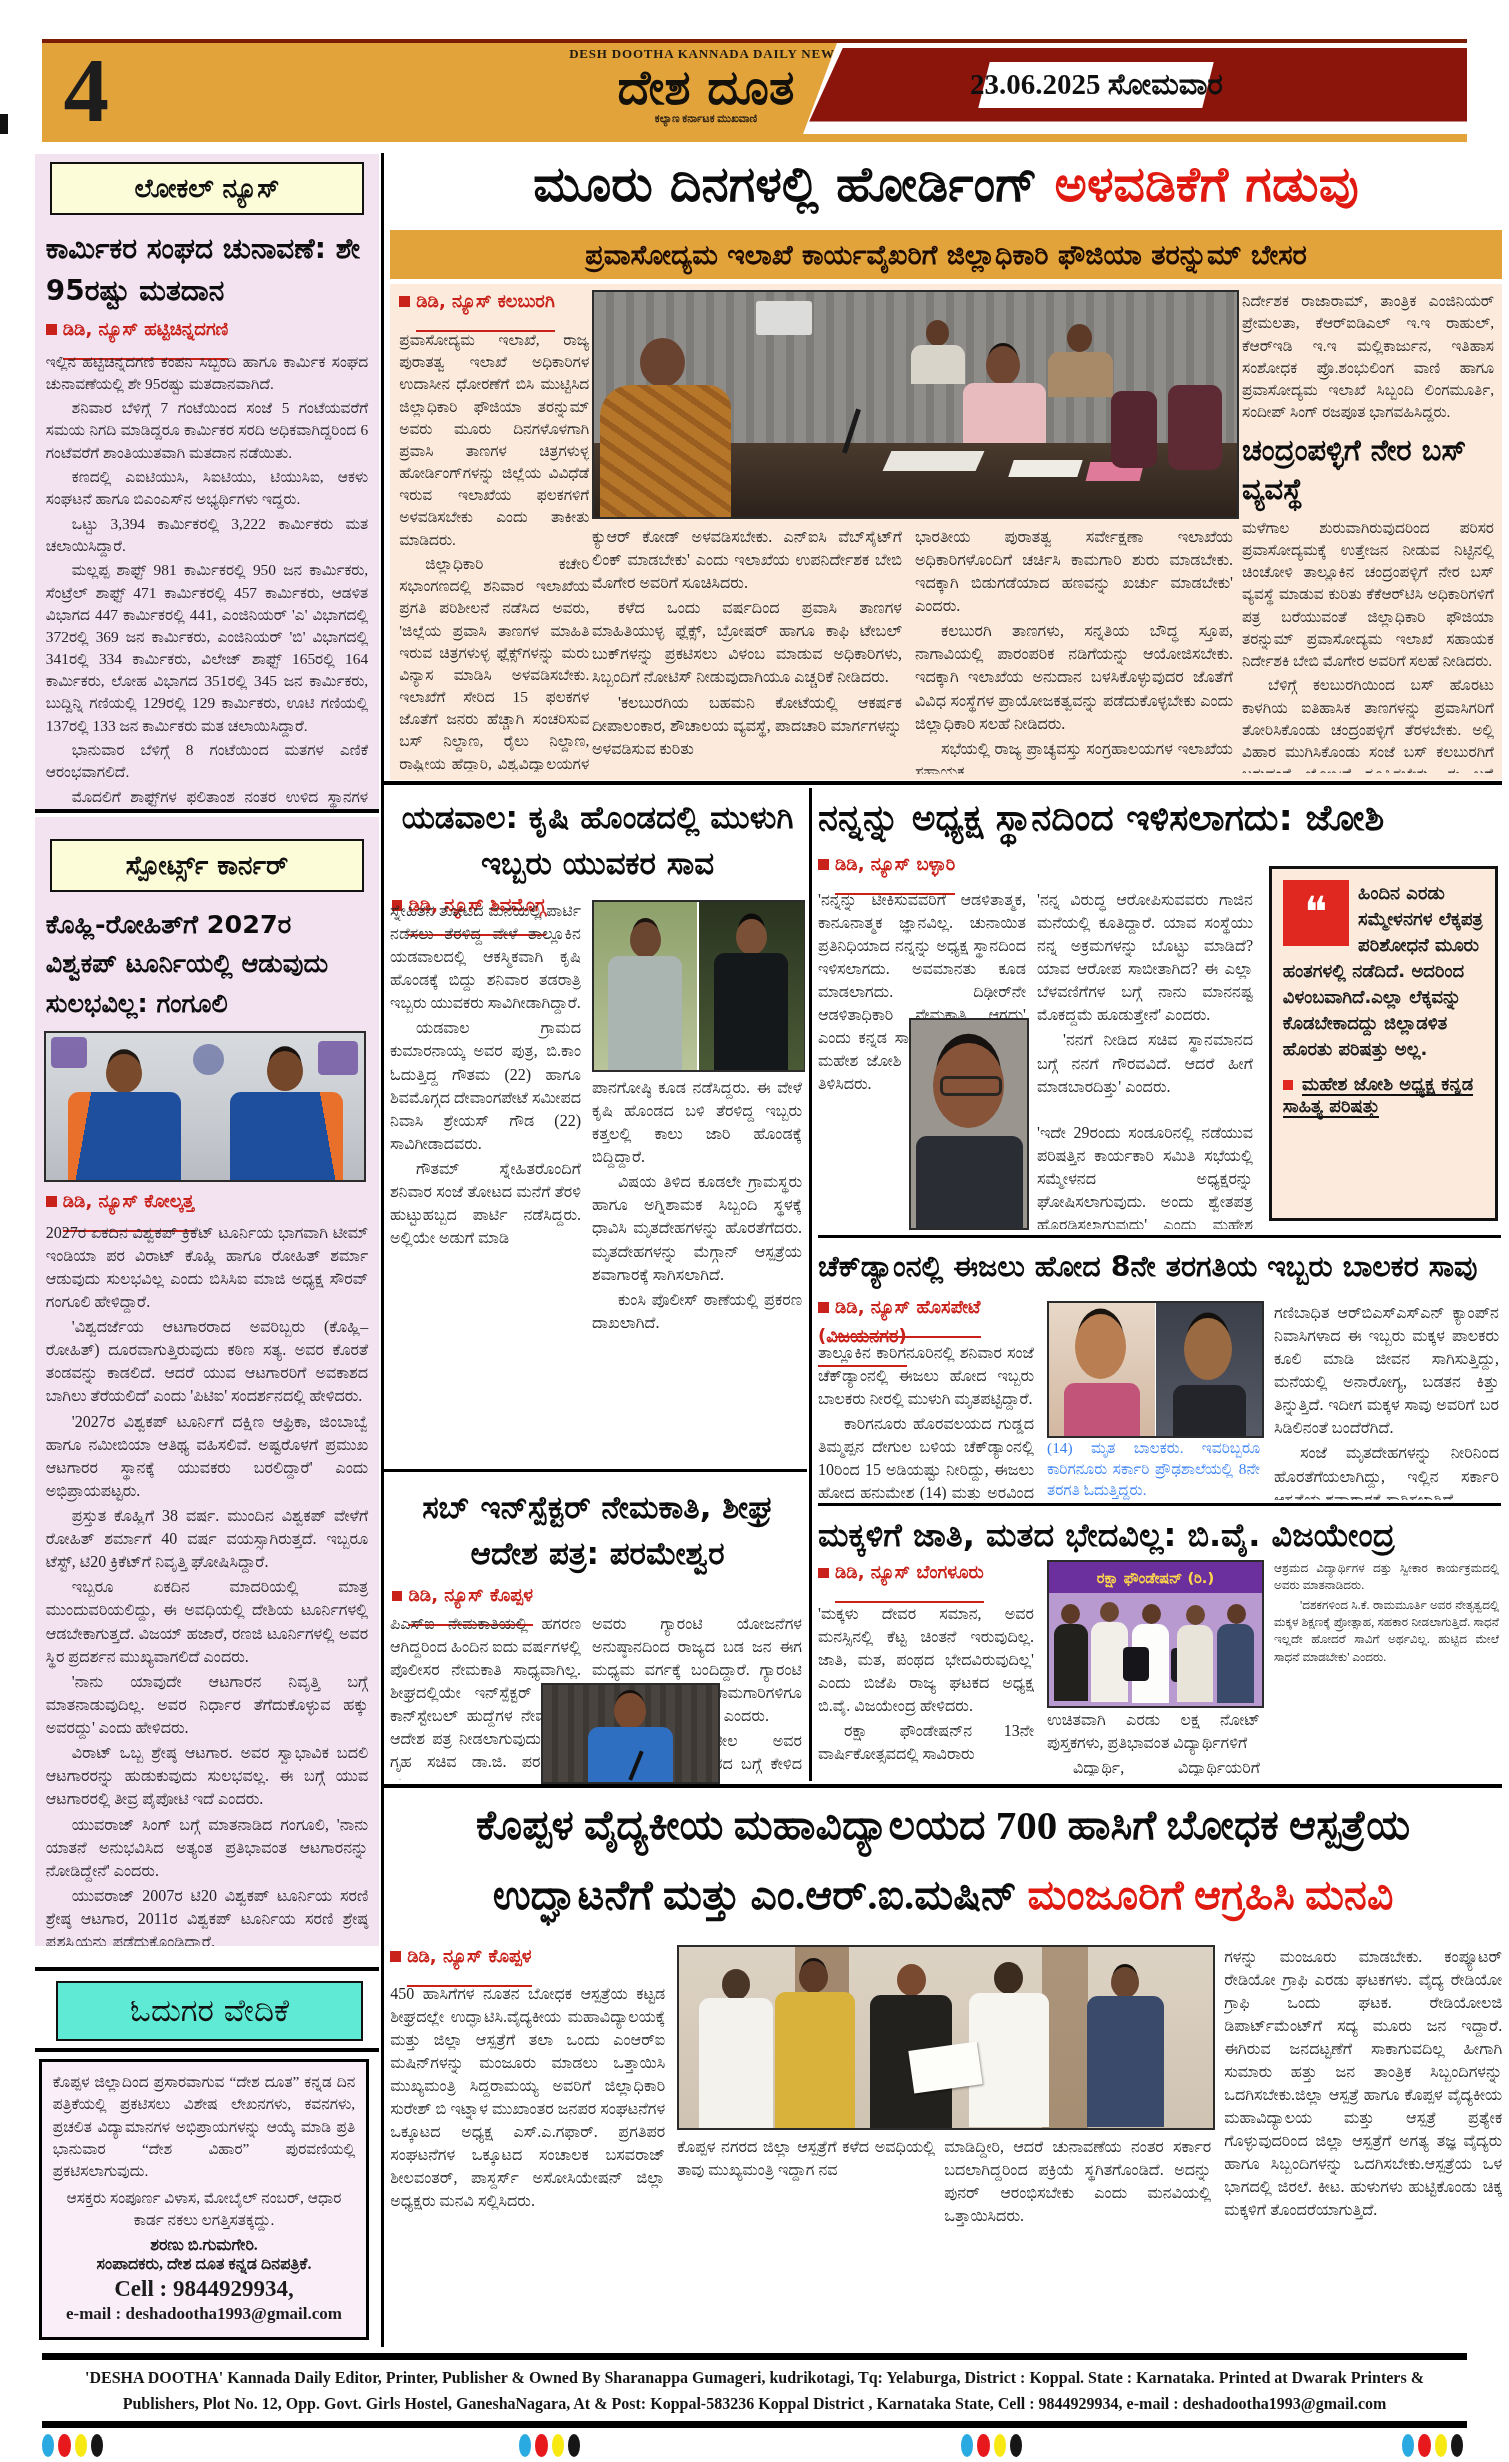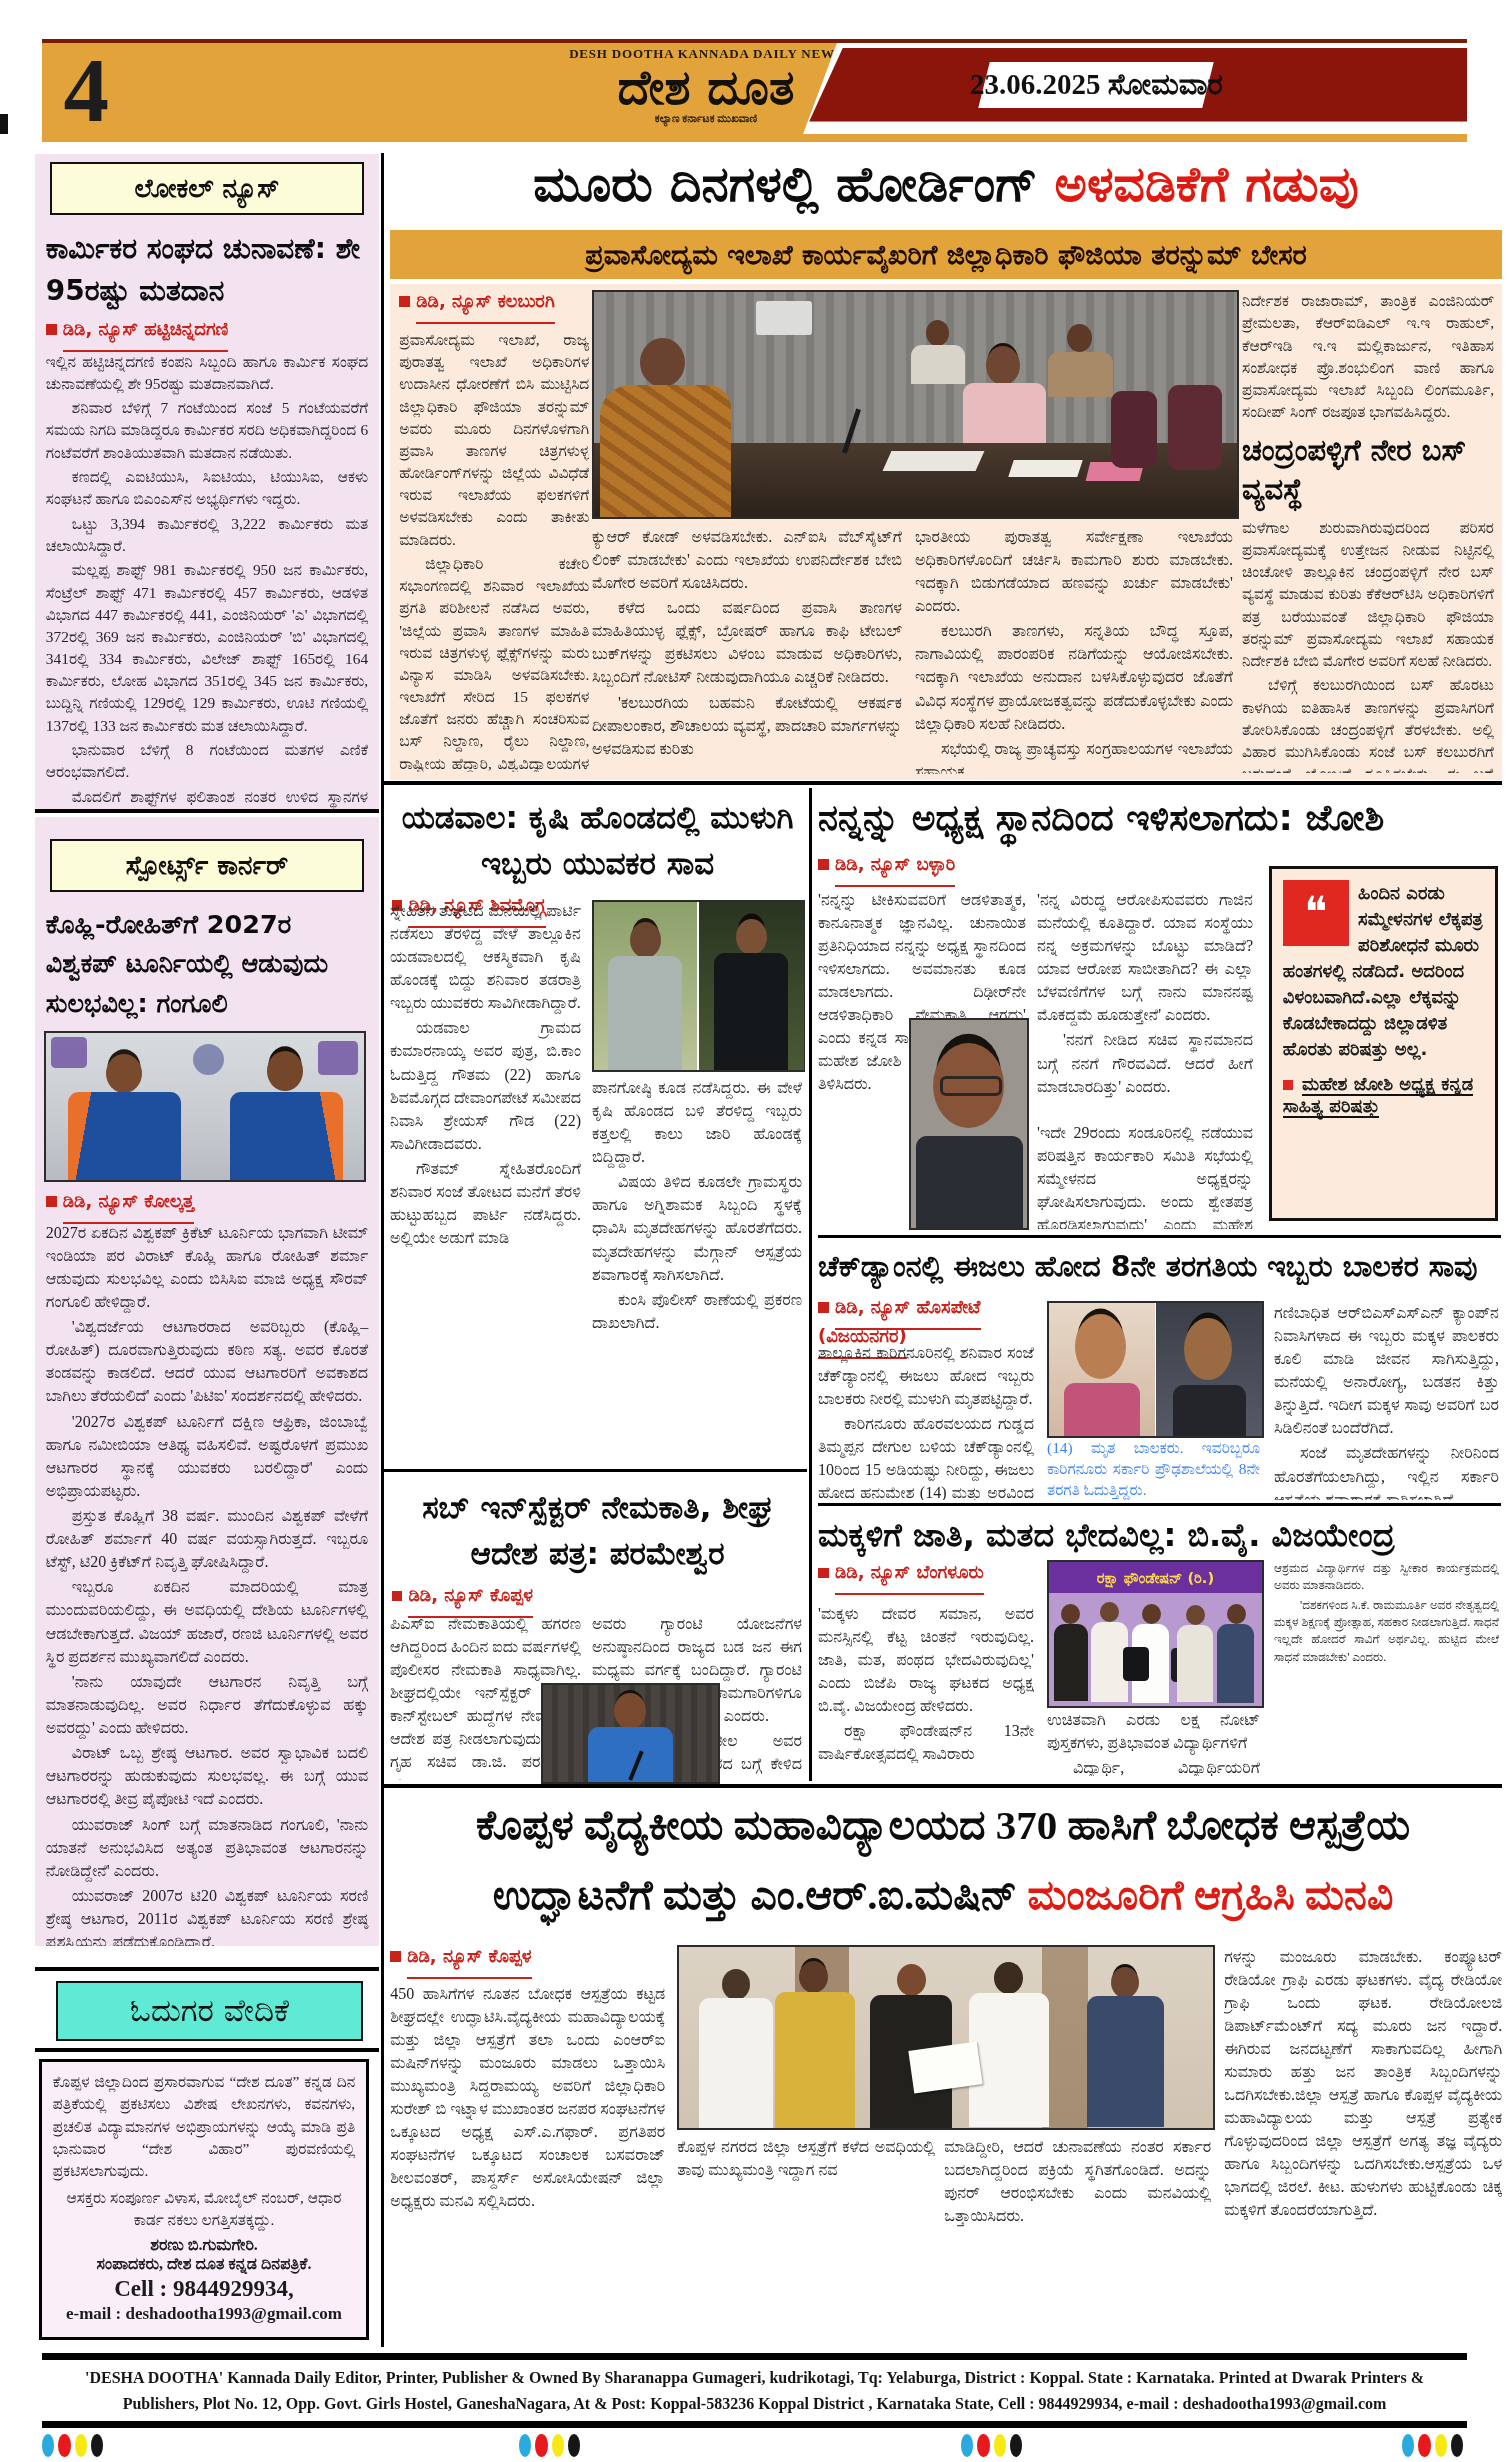--- a/index.html
+++ b/index.html
@@ -19,21 +19,21 @@
   .datebox{background:#ffffff;transform:skewX(-14deg);display:flex;align-items:center;justify-content:center;}
   .datebox-inner{transform:skewX(14deg);font-weight:bold;font-size:29px;color:#101010;font-family:"Liberation Serif",serif;white-space:nowrap;}
   
   .rail-box{background:#f3e3f1;}
   .sect-label{background:#fdfcd8;border:2.3px solid #111;text-align:center;
               font-family:"DejaVu Sans",sans-serif;font-weight:bold;font-size:26px;padding:9.3px 3.1px;color:#111;}
   .headline{font-family:"DejaVu Sans",sans-serif;font-weight:bold;color:#0d0d0d;}
   .red{color:#e01a10;}
   .byline{font-family:"DejaVu Sans",sans-serif;font-weight:bold;font-size:18px;color:#c8221a;}
   .byline .sq{display:inline-block;width:10.8px;height:10.8px;background:#c8221a;margin-right:6.2px;}
-  .byline .bl-txt{border-bottom:2.3px solid #c8221a;padding-bottom:11px;}
+  .byline .bl-txt{border-bottom:2.3px solid #c8221a;padding-bottom:19px;}
   .cols{font-size:16px;line-height:1.44;text-align:justify;color:#242424;}
   .cols p{margin:0 0 2.3px;text-indent:26px;}
   .cols p:first-child{text-indent:0;}
   .goldstrip{background:#e2a33b;display:flex;align-items:center;justify-content:center;
              font-family:"DejaVu Sans",sans-serif;font-weight:bold;font-size:27px;color:#1d0b03;}
   .story-bg{background:#fceadc;}
   .divider{background:#000;}
   .photo{border:2.3px solid #2b2b2b;overflow:hidden;position:absolute;}
   .cap{font-size:15.4px;line-height:1.35;text-align:justify;color:#3b82f6;}
   .quote-box{background:#fcebdc;border:3.1px solid #111;}
@@ -341,21 +341,21 @@
     <div class="cols abs clip" style="left:456px;top:51px;width:225px;height:216px;font-size:12px;">
         <p>ಆಶ್ರಮದ ವಿದ್ಯಾರ್ಥಿಗಳ ದತ್ತು ಸ್ವೀಕಾರ ಕಾರ್ಯಕ್ರಮದಲ್ಲಿ ಅವರು ಮಾತನಾಡಿದರು.</p>
         <p>'ದಶಕಗಳಿಂದ ಸಿ.ಕೆ. ರಾಮಮೂರ್ತಿ ಅವರ ನೇತೃತ್ವದಲ್ಲಿ ಮಕ್ಕಳ ಶಿಕ್ಷಣಕ್ಕೆ ಪ್ರೋತ್ಸಾಹ, ಸಹಕಾರ ನೀಡಲಾಗುತ್ತಿದೆ. ಸಾಧನೆ ಇಲ್ಲದೇ ಹೋದರೆ ಸಾವಿಗೆ ಅರ್ಥವಿಲ್ಲ. ಹುಟ್ಟಿದ ಮೇಲೆ ಸಾಧನೆ ಮಾಡಬೇಕು' ಎಂದರು.</p>
       </div>
   </div>
 
   <div class="abs divider" style="left:384px;top:1784px;width:1118px;height:3.9px;"></div>
 
   <div class="abs" style="left:384px;top:1791px;width:1118px;height:557px;">
     <div class="headline" style="font-size:41px;line-height:1.7;text-align:center;font-family:'Liberation Serif',serif;font-weight:bold;">
-      <span>ಕೊಪ್ಪಳ ವೈದ್ಯಕೀಯ ಮಹಾವಿದ್ಯಾಲಯದ 370 ಹಾಸಿಗೆ ಬೋಧಕ ಆಸ್ಪತ್ರೆಯ</span><br>
+      <span>ಕೊಪ್ಪಳ ವೈದ್ಯಕೀಯ ಮಹಾವಿದ್ಯಾಲಯದ 700 ಹಾಸಿಗೆ ಬೋಧಕ ಆಸ್ಪತ್ರೆಯ</span><br>
       <span>ಉದ್ಘಾಟನೆಗೆ ಮತ್ತು ಎಂ.ಆರ್.ಐ.ಮಷಿನ್ </span><span class="red">ಮಂಜೂರಿಗೆ ಆಗ್ರಹಿಸಿ ಮನವಿ</span>
     </div>
     <div class="abs clip" style="left:6.2px;top:151px;width:1112px;height:405px;">
       <div class="byline" style="position:absolute;left:0;top:3.1px;">
         <span class="sq"></span><span class="bl-txt">ಡಿಡಿ, ನ್ಯೂಸ್ ಕೊಪ್ಪಳ</span>
       </div>
       <div class="cols abs clip" style="left:0;top:40px;width:275px;height:363px;font-size:16px;">
           <p>450 ಹಾಸಿಗೆಗಳ ನೂತನ ಬೋಧಕ ಆಸ್ಪತ್ರೆಯ ಕಟ್ಟಡ ಶೀಘ್ರದಲ್ಲೇ ಉದ್ಘಾಟಿಸಿ.ವೈದ್ಯಕೀಯ ಮಹಾವಿದ್ಯಾಲಯಕ್ಕೆ ಮತ್ತು ಜಿಲ್ಲಾ ಆಸ್ಪತ್ರೆಗೆ ತಲಾ ಒಂದು ಎಂಆರ್‌ಐ ಮಷಿನ್‌ಗಳನ್ನು ಮಂಜೂರು ಮಾಡಲು ಒತ್ತಾಯಿಸಿ ಮುಖ್ಯಮಂತ್ರಿ ಸಿದ್ದರಾಮಯ್ಯ ಅವರಿಗೆ ಜಿಲ್ಲಾಧಿಕಾರಿ ಸುರೇಶ್ ಬಿ ಇಟ್ನಾಳ ಮುಖಾಂತರ ಜನಪರ ಸಂಘಟನೆಗಳ ಒಕ್ಕೂಟದ ಅಧ್ಯಕ್ಷ ಎಸ್.ಎ.ಗಫಾರ್. ಪ್ರಗತಿಪರ ಸಂಘಟನೆಗಳ ಒಕ್ಕೂಟದ ಸಂಚಾಲಕ ಬಸವರಾಜ್ ಶೀಲವಂತರ್, ಪಾಸ್ದರ್ಸ್ ಅಸೋಸಿಯೇಷನ್ ಜಿಲ್ಲಾ ಅಧ್ಯಕ್ಷರು ಮನವಿ ಸಲ್ಲಿಸಿದರು.</p>
         </div>
 

